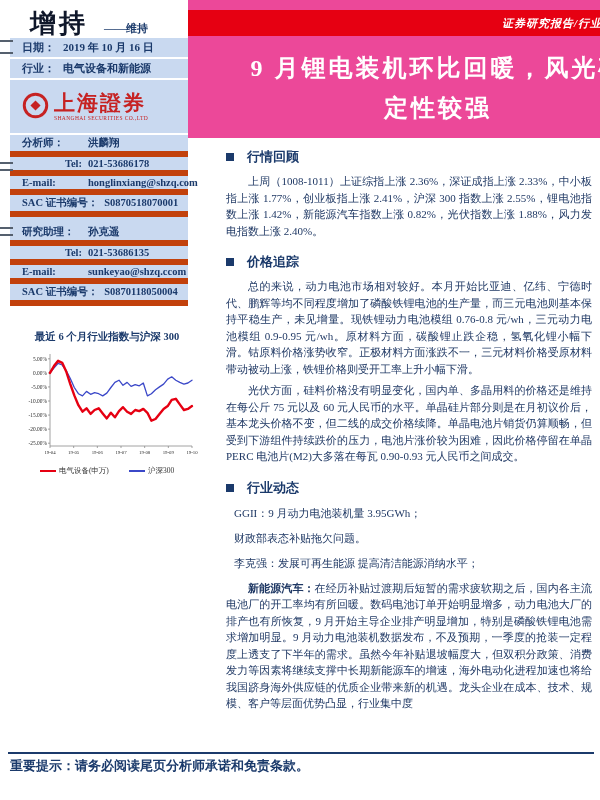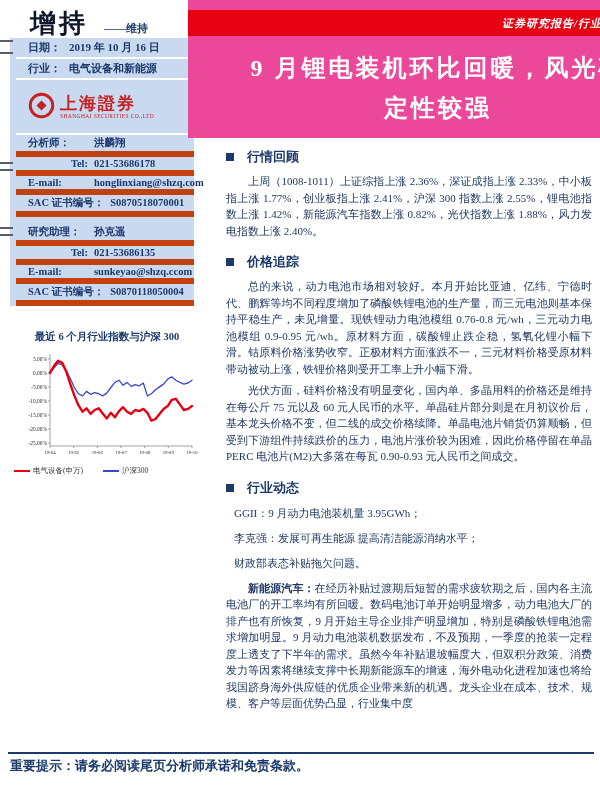--- a/index.html
+++ b/index.html
@@ -6,36 +6,36 @@
   body{
     width:600px;height:800px;position:relative;background:#ffffff;
     font-family:"Liberation Serif","DejaVu Serif",serif;color:#1f3864;overflow:hidden;
   }
   .abs{position:absolute;}
   
   .rating{left:30px;top:6px;width:170px;}
   .rating-main{font-size:26px;font-weight:bold;color:#0f172a;letter-spacing:3px;}
   .rating-note{font-size:11px;font-weight:bold;color:#1b3a6b;margin-left:16px;}
   
-  .left-panel{left:10px;top:38px;width:178px;background:#c9d9f0;padding-left:6px;}
+  .left-panel{left:10px;top:38px;width:178px;background:#c9d9f0;}
   .meta-row{display:flex;gap:8px;padding:2px 0 2px 12px;font-size:11px;font-weight:bold;border-bottom:2px solid #ffffff;color:#1b3a6b;}
   .logo{display:flex;align-items:center;gap:5px;padding:12px 0 10px 12px;border-bottom:2px solid #ffffff;}
   .logo-text{display:flex;flex-direction:column;line-height:1;}
-  .logo-cn{font-size:17px;font-weight:bold;color:#c62222;letter-spacing:2px;}
+  .logo-cn{font-size:21px;font-weight:bold;color:#c62222;letter-spacing:2px;}
   .logo-en{font-size:5.5px;color:#c62222;letter-spacing:.4px;margin-top:2px;}
   .info-row{display:flex;padding:1px 0 1px 12px;font-size:10.5px;font-weight:bold;border-bottom:6px solid #c2410c;color:#1b3a6b;align-items:baseline;}
   .row-label{min-width:66px;display:inline-block;}
   .row-label.right{text-align:right;padding-right:6px;box-sizing:border-box;}
   .row-label.wide{min-width:0;margin-right:6px;}
   .info-gap{height:7px;}
   
   .chart-block{left:14px;top:330px;width:186px;}
   .chart-title{font-size:10.5px;font-weight:bold;color:#1b3a6b;text-align:center;margin-bottom:6px;}
   .chart-svg{display:block;}
-  .legend{display:flex;gap:20px;font-size:7.5px;color:#333;margin-top:2px;}
+  .legend{display:flex;justify-content:center;gap:20px;font-size:7.5px;color:#333;margin-top:2px;}
   .legend-item{display:flex;align-items:center;}
   .legend-line{width:16px;height:2px;display:inline-block;margin-right:3px;}
   
   .right-header{left:188px;top:0;width:500px;height:138px;background:#ec4899;}
   .red-band{margin-top:10px;height:26px;line-height:26px;background:#e60012;color:#ffffff;
     font-size:11px;font-weight:bold;font-style:italic;text-align:right;padding-right:10px;letter-spacing:1px;}
   .doc-title{margin-top:12px;font-size:24px;line-height:40px;font-weight:bold;color:#ffffff;text-align:center;letter-spacing:3px;}
   
   .main{left:226px;top:144px;width:366px;height:608px;overflow:hidden;}
   .sec-h{font-size:13px;font-weight:bold;color:#1b3a6b;margin:14px 0 7px;display:flex;align-items:center;}
@@ -188,22 +188,22 @@
       <p class="body indent">总的来说，动力电池市场相对较好。本月开始比亚迪、亿纬、宁德时代、鹏辉等均不同程度增加了磷酸铁锂电池的生产量，而三元电池则基本保持平稳生产，未见增量。现铁锂动力电池模组 0.76-0.8 元/wh，三元动力电池模组 0.9-0.95 元/wh。原材料方面，碳酸锂止跌企稳，氢氧化锂小幅下滑。钴原料价格涨势收窄。正极材料方面涨跌不一，三元材料价格受原材料带动被动上涨，铁锂价格则受开工率上升小幅下滑。</p>
       <p class="body indent">光伏方面，硅料价格没有明显变化，国内单、多晶用料的价格还是维持在每公斤 75 元以及 60 元人民币的水平。单晶硅片部分则是在月初议价后，基本龙头价格不变，但二线的成交价格续降。单晶电池片销货仍算顺畅，但受到下游组件持续跌价的压力，电池片涨价较为困难，因此价格停留在单晶 PERC 电池片(M2)大多落在每瓦 0.90-0.93 元人民币之间成交。</p>
     </div>
 
     <div>
       <div class="sec-h">
         <span class="bullet"></span>
         <span>行业动态</span>
       </div>
       <p class="line-item">GGII：9 月动力电池装机量 3.95GWh；</p>
+      <p class="line-item">财政部表态补贴拖欠问题。</p>
       <p class="line-item">李克强：发展可再生能源 提高清洁能源消纳水平；</p>
-      <p class="line-item">财政部表态补贴拖欠问题。</p>
     </div>
 
     <div>
       <p class="body indent"><b>新能源汽车：</b><span>在经历补贴过渡期后短暂的需求疲软期之后，国内各主流电池厂的开工率均有所回暖。数码电池订单开始明显增多，动力电池大厂的排产也有所恢复，9 月开始主导企业排产明显增加，特别是磷酸铁锂电池需求增加明显。9 月动力电池装机数据发布，不及预期，一季度的抢装一定程度上透支了下半年的需求。虽然今年补贴退坡幅度大，但双积分政策、消费发力等因素将继续支撑中长期新能源车的增速，海外电动化进程加速也将给我国跻身海外供应链的优质企业带来新的机遇。龙头企业在成本、技术、规模、客户等层面优势凸显，行业集中度</span></p>
     </div>
   </div>
 
   <div class="abs footer-line"></div>
   <div class="abs footer-text">重要提示：请务必阅读尾页分析师承诺和免责条款。</div>
 

